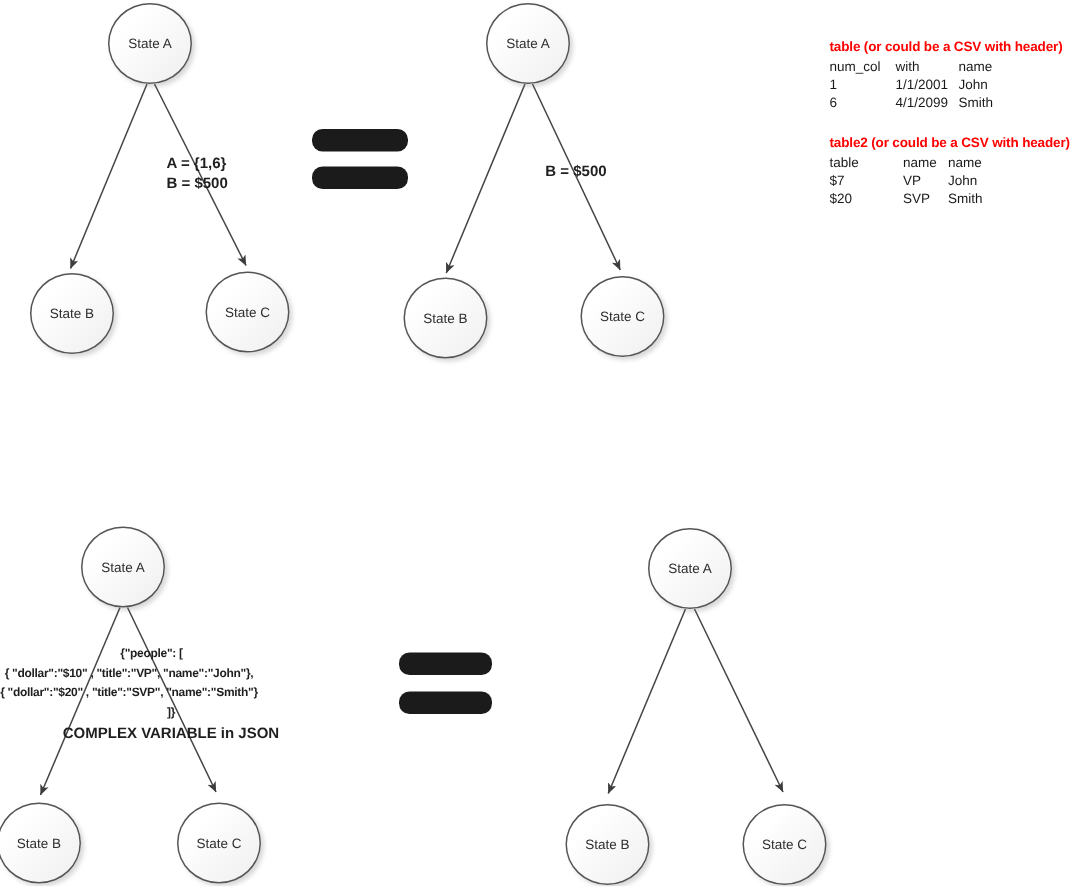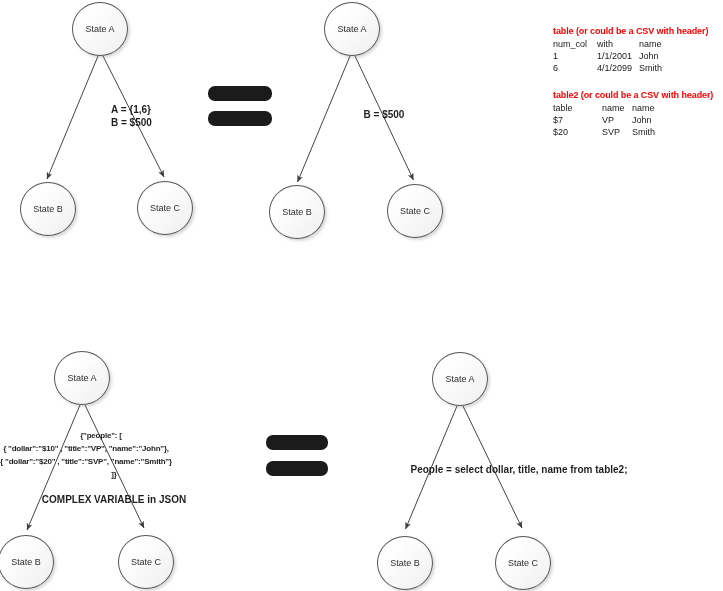--- a/index.html
+++ b/index.html
@@ -125,31 +125,30 @@
   <div class="node" style="left:-2px;top:535px">
       <span>State B</span>
     </div>
   <div class="node" style="left:118px;top:535px">
       <span>State C</span>
     </div>
   <div class="json-line" style="left:101px;top:431px">{"people": [</div>
   <div class="json-line" style="left:86px;top:444px">{ "dollar":"$10" , "title":"VP", "name":"John"},</div>
   <div class="json-line" style="left:86px;top:457px">{ "dollar":"$20" , "title":"SVP", "name":"Smith"}</div>
   <div class="json-line" style="left:114px;top:470px">]}</div>
-  <div class="ann centered" style="left:114px;top:493px">COMPLEX VARIABLE in JSON</div>
+  <div class="ann centered" style="left:114px;top:483px">COMPLEX VARIABLE in JSON</div>
 
   <div>
     <div class="equals-bar" style="left:266px;top:435px;width:62px"></div>
     <div class="equals-bar" style="left:266px;top:461px;width:62px"></div>
   </div>
 
   <div class="node" style="left:432px;top:352px">
       <span>State A</span>
     </div>
   <div class="node" style="left:377px;top:536px">
       <span>State B</span>
     </div>
   <div class="node" style="left:495px;top:536px">
       <span>State C</span>
     </div>
-  <div class="ann centered" style="left:519px;top:463px">People = select dollar, title, name from table2;</div>
 
 </div>
 
 </body></html>

